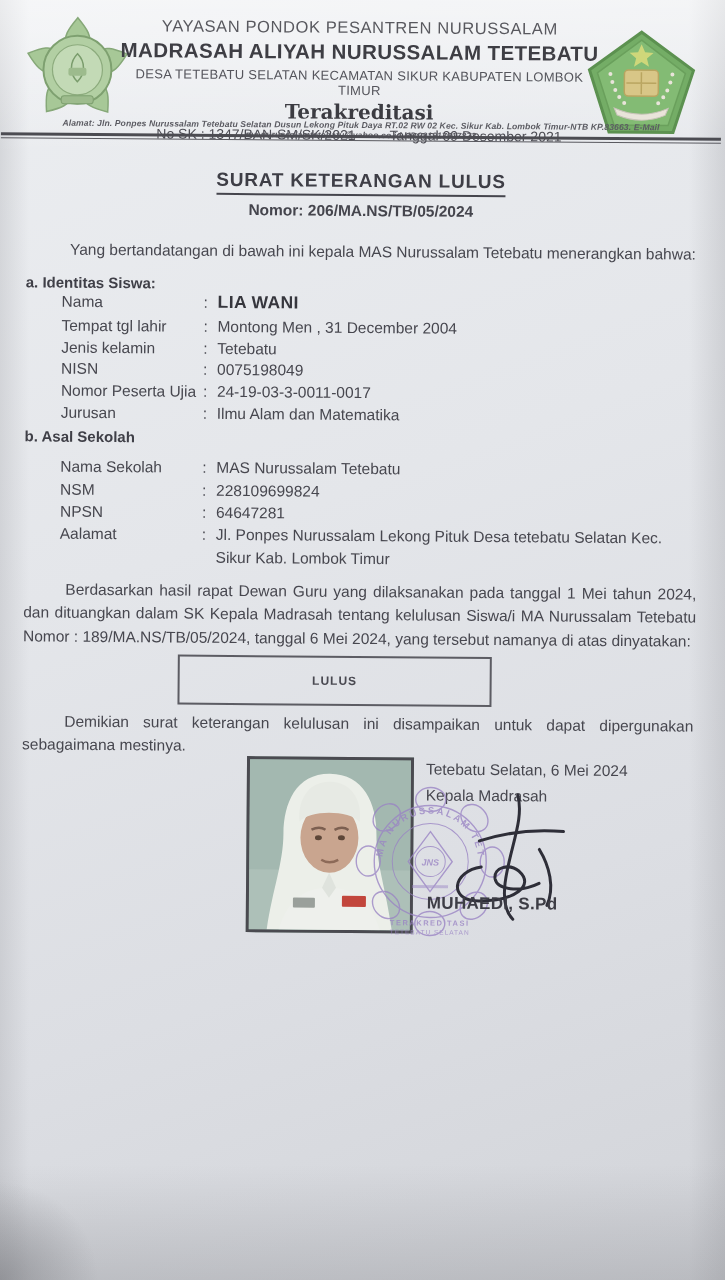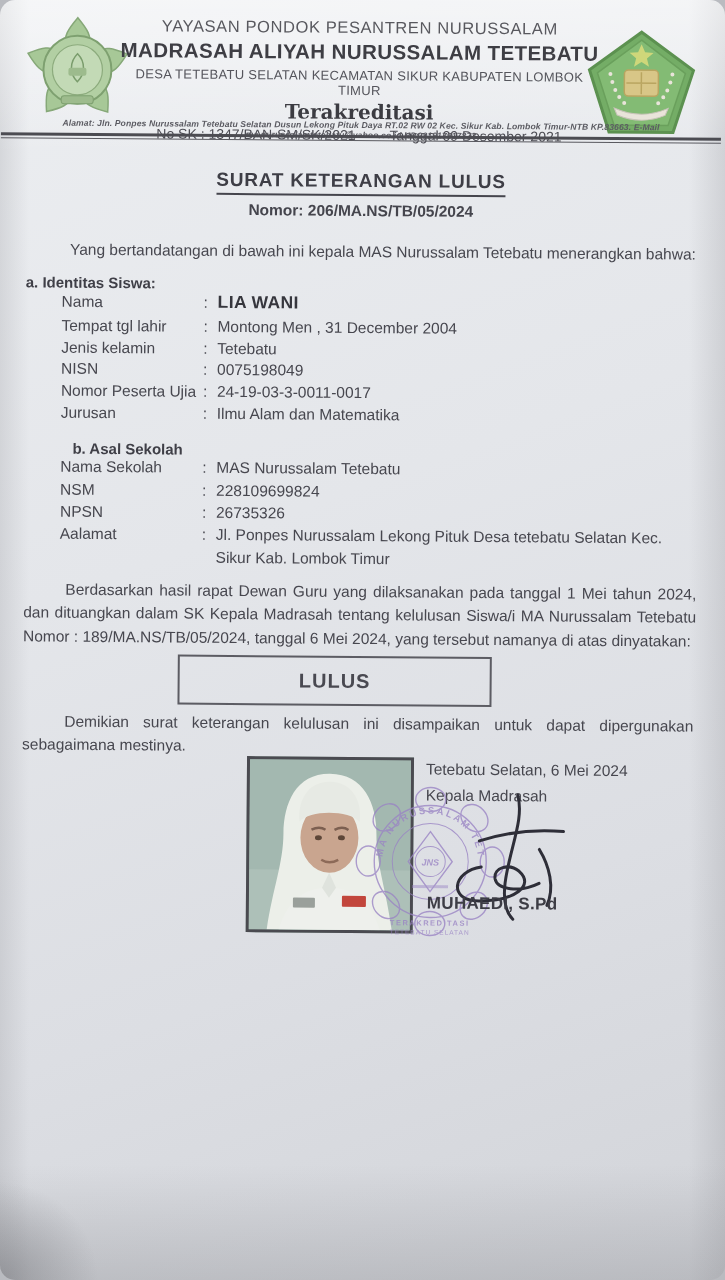--- a/index.html
+++ b/index.html
@@ -11,21 +11,20 @@
   }
   .page{
     position:relative;width:725px;height:1280px;
     background:
       radial-gradient(140px 140px at 0% 100%, rgba(120,121,126,.55), rgba(120,121,126,0) 70%),
       linear-gradient(180deg, rgba(255,255,255,.5) 0%, rgba(255,255,255,0) 12%),
       linear-gradient(0deg, rgba(140,141,146,.35) 0%, rgba(140,141,146,0) 9%),
       linear-gradient(90deg, rgba(150,151,156,.25) 0%, rgba(150,151,156,0) 4%),
       linear-gradient(270deg, rgba(150,151,156,.28) 0%, rgba(150,151,156,0) 5%),
       linear-gradient(160deg,#eceef1 0%,#e4e6ea 40%,#dcdee3 70%,#d2d4d9 100%);
-    border-radius: 15px;
   }
   .sheet{
     position:absolute;inset:0;
     transform:rotate(.45deg);transform-origin:50% 0;
     color:#45454d;
   }
   
   .hdr-center{position:absolute;left:120px;top:18px;width:480px;text-align:center;}
   .hdr-l1{font-size:16.5px;letter-spacing:.6px;color:#58585e;}
   .hdr-l2{font-size:20.5px;font-weight:bold;letter-spacing:.4px;color:#3e3e44;margin-top:3px;}
@@ -54,21 +53,21 @@
   .sec-h{position:absolute;font-size:15px;font-weight:bold;color:#3f3f47;left:28px;}
   .frow{position:absolute;left:64px;font-size:15.5px;color:#47474f;}
   .frow .lab{display:inline-block;width:142px;}
   .frow .col{display:inline-block;width:14px;text-align:left;}
   .frow .val{}
   .val-name{font-size:17.5px;font-weight:bold;color:#36363d;letter-spacing:.4px;}
   .val2{position:absolute;left:220px;font-size:15.5px;color:#47474f;}
   
   .lulus-box{position:absolute;left:183px;top:656px;width:310px;height:46px;
     border:2px solid #5c5c63;display:flex;align-items:center;justify-content:center;}
-  .lulus-box span{font-size:20px;font-weight:bold;letter-spacing:1px;color:#494951;}
+  .lulus-box span{font-size:12px;font-weight:bold;letter-spacing:1px;color:#494951;}
   
   .close-date{position:absolute;left:432px;top:760px;font-size:15.5px;color:#47474f;}
   .close-pos{position:absolute;left:432px;top:786px;font-size:15.5px;color:#47474f;}
   .signer{position:absolute;left:434px;top:893px;font-size:17px;font-weight:bold;color:#3d3d45;letter-spacing:.3px;}
   
   .photo{position:absolute;left:253px;top:757px;width:161px;height:170px;
     border:3px solid #4a4a50;background:#a3b8b0;}
   
   .stamp{position:absolute;left:358px;top:782px;width:158px;height:158px;opacity:.78;}
   .sig{position:absolute;left:428px;top:790px;width:160px;height:132px;}
@@ -154,30 +153,30 @@
     <div class="frow" style="top:362px;">
       <span class="lab">NISN</span><span class="col">:</span><span class="val">0075198049</span>
     </div>
     <div class="frow" style="top:384px;">
       <span class="lab">Nomor Peserta Ujia</span><span class="col">:</span><span class="val">24-19-03-3-0011-0017</span>
     </div>
     <div class="frow" style="top:406px;">
       <span class="lab">Jurusan</span><span class="col">:</span><span class="val">Ilmu Alam dan Matematika</span>
     </div>
 
-    <div class="sec-h" style="top:442px;margin-left:48px;">b. Asal Sekolah</div>
+    <div class="sec-h" style="top:430px;">b. Asal Sekolah</div>
 
     <div class="frow" style="top:460px;">
       <span class="lab">Nama Sekolah</span><span class="col">:</span><span class="val">MAS Nurussalam Tetebatu</span>
     </div>
     <div class="frow" style="top:483px;">
       <span class="lab">NSM</span><span class="col">:</span><span class="val">228109699824</span>
     </div>
     <div class="frow" style="top:505px;">
-      <span class="lab">NPSN</span><span class="col">:</span><span class="val">26735326</span>
+      <span class="lab">NPSN</span><span class="col">:</span><span class="val">64647281</span>
     </div>
     <div class="frow" style="top:527px;">
       <span class="lab">Aalamat</span><span class="col">:</span><span class="val">Jl. Ponpes Nurussalam Lekong Pituk Desa tetebatu Selatan Kec.</span>
     </div>
     <div class="val2" style="top:550px;">Sikur Kab. Lombok Timur</div>
 
     <div class="para p-basis">Berdasarkan hasil rapat Dewan Guru yang dilaksanakan pada tanggal 1 Mei tahun 2024, dan dituangkan dalam SK Kepala Madrasah tentang kelulusan Siswa/i MA Nurussalam Tetebatu Nomor : 189/MA.NS/TB/05/2024, tanggal 6 Mei 2024, yang tersebut namanya di atas dinyatakan:</div>
 
     <div class="lulus-box">
       <span>LULUS</span>

